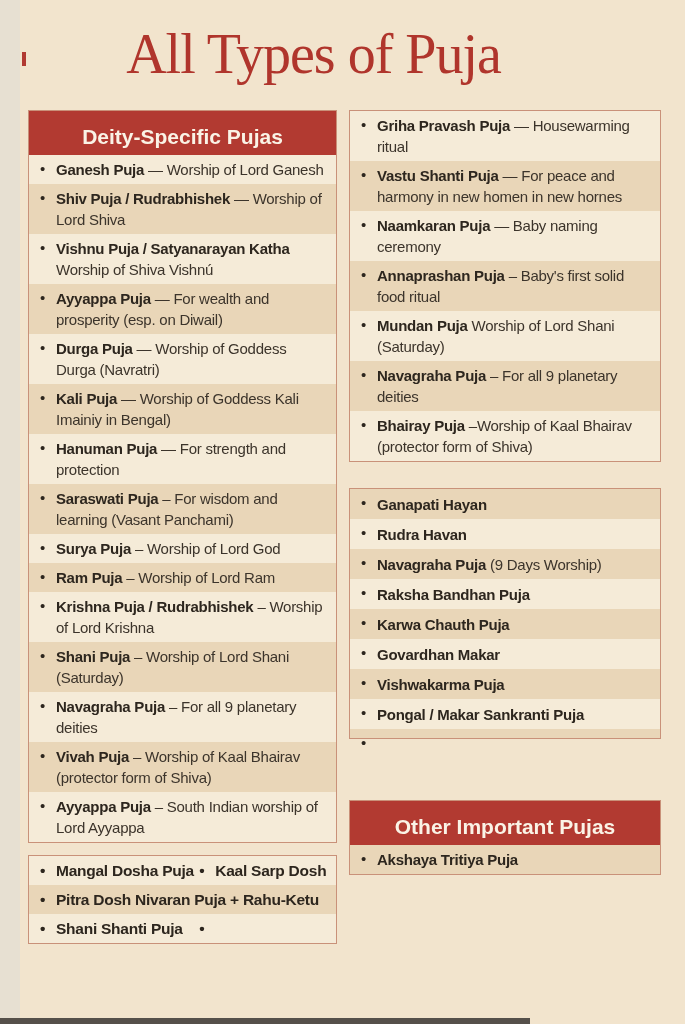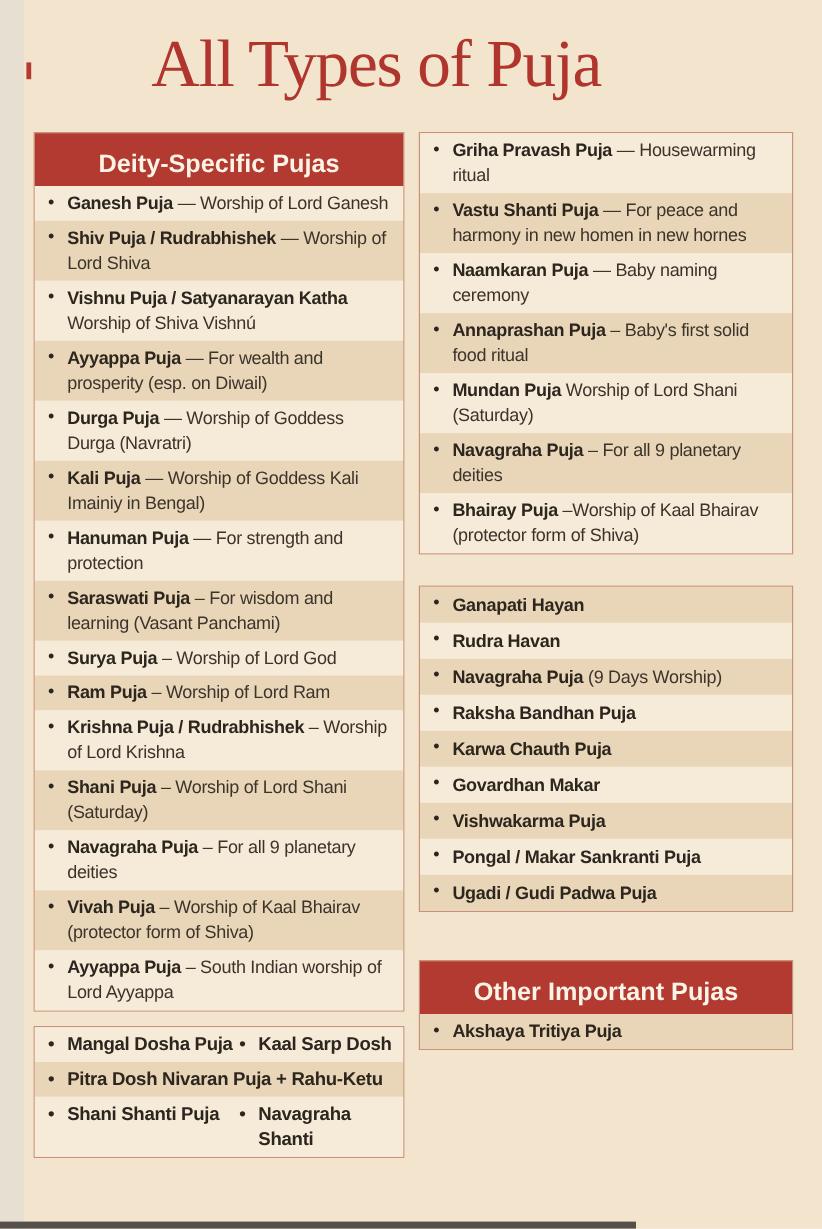--- a/index.html
+++ b/index.html
@@ -131,21 +131,21 @@
   <section class="sec" id="sec-havan">
     <ul class="sec-list start-dark">
         <li class="row"><span class="bullet">•</span><span class="nm">Ganapati Hayan</span></li>
         <li class="row"><span class="bullet">•</span><span class="nm">Rudra Havan</span></li>
         <li class="row"><span class="bullet">•</span><span class="nm">Navagraha Puja</span> <span>(9 Days Worship)</span></li>
         <li class="row"><span class="bullet">•</span><span class="nm">Raksha Bandhan Puja</span></li>
         <li class="row"><span class="bullet">•</span><span class="nm">Karwa Chauth Puja</span></li>
         <li class="row"><span class="bullet">•</span><span class="nm">Govardhan Makar</span></li>
         <li class="row"><span class="bullet">•</span><span class="nm">Vishwakarma Puja</span></li>
         <li class="row"><span class="bullet">•</span><span class="nm">Pongal / Makar Sankranti Puja</span></li>
-        <li class="row"><span class="bullet">•</span><span class="nm">Ugadi / Gudi Padwa Puja</span></li>
+        <li class="row"><span class="bullet">•</span></li>
       </ul>
   </section>
 
   <section class="sec" id="sec-other">
     <header class="sec-head">
       <span>Other Important Pujas</span>
     </header>
     <ul class="sec-list start-dark">
         <li class="row"><span class="bullet">•</span><span class="nm">Akshaya Tritiya Puja</span></li>
       </ul>
@@ -155,19 +155,19 @@
     <div class="dosha-rows">
         <div class="dosha-row">
           <span class="cell"><span class="bullet">•</span><span>Mangal Dosha Puja</span></span>
           <span class="cell"><span class="bullet">•</span><span>Kaal Sarp Dosh</span></span>
         </div>
         <div class="dosha-row">
           <span class="cell"><span class="bullet">•</span><span>Pitra Dosh Nivaran Puja + Rahu-Ketu</span></span>
         </div>
         <div class="dosha-row">
           <span class="cell"><span class="bullet">•</span><span>Shani Shanti Puja</span></span>
-          <span class="cell"><span class="bullet">•</span><span>Navagraha Shanti</span></span>
+          <span class="cell"><span class="bullet">•</span></span>
         </div>
       </div>
   </section>
 
   <div class="bottom-bar"></div>
 </div>
 
 </body></html>

